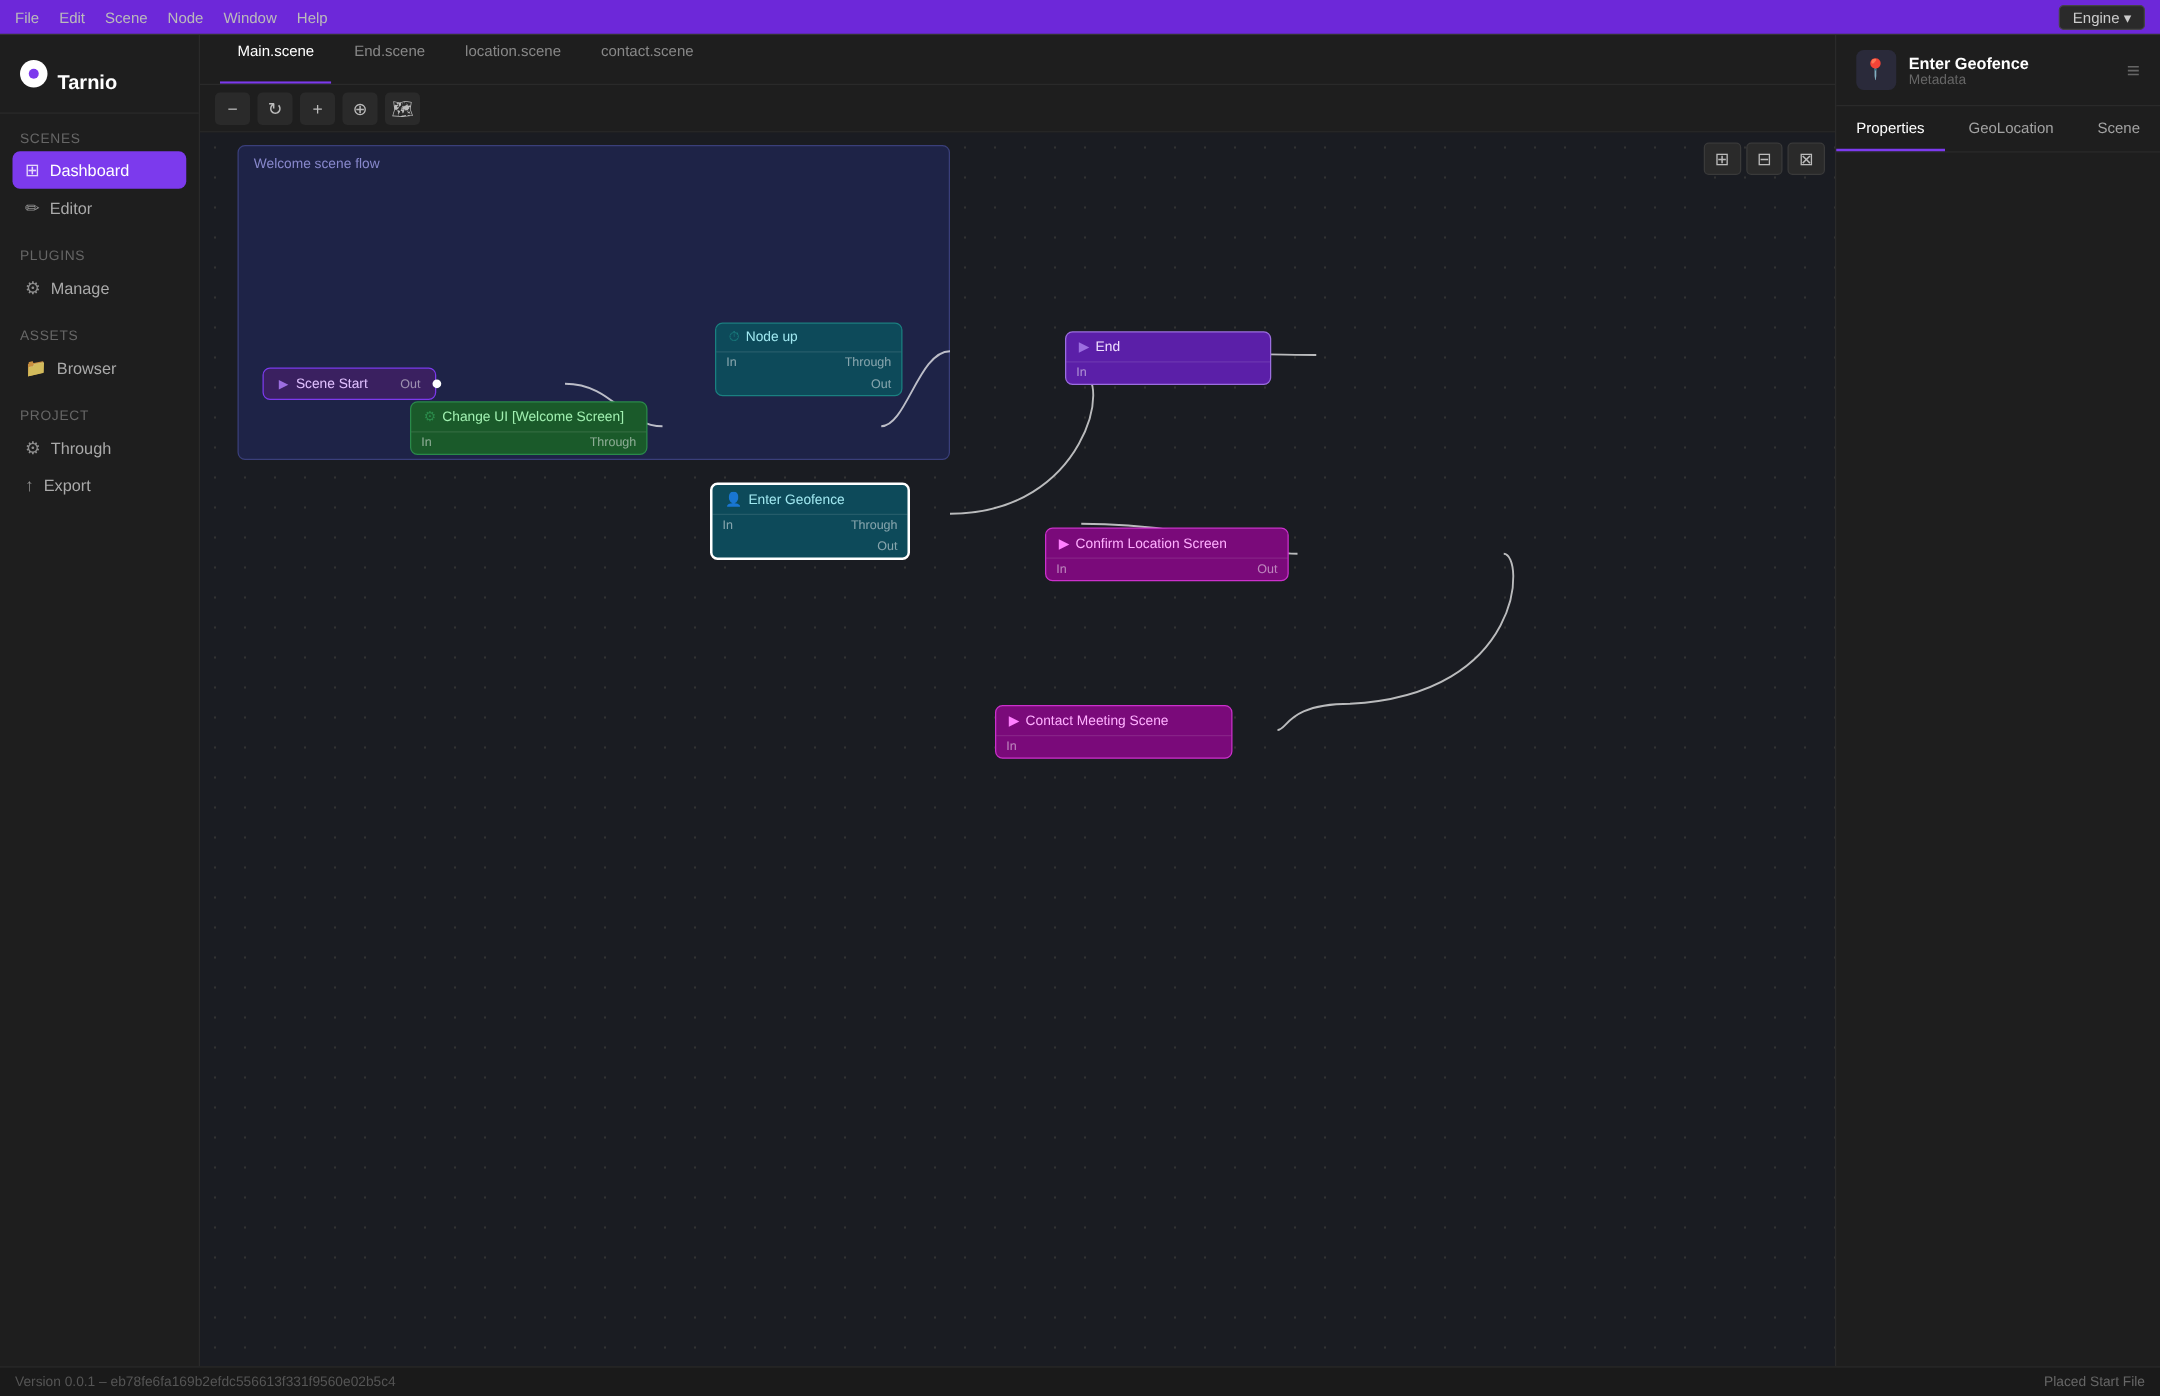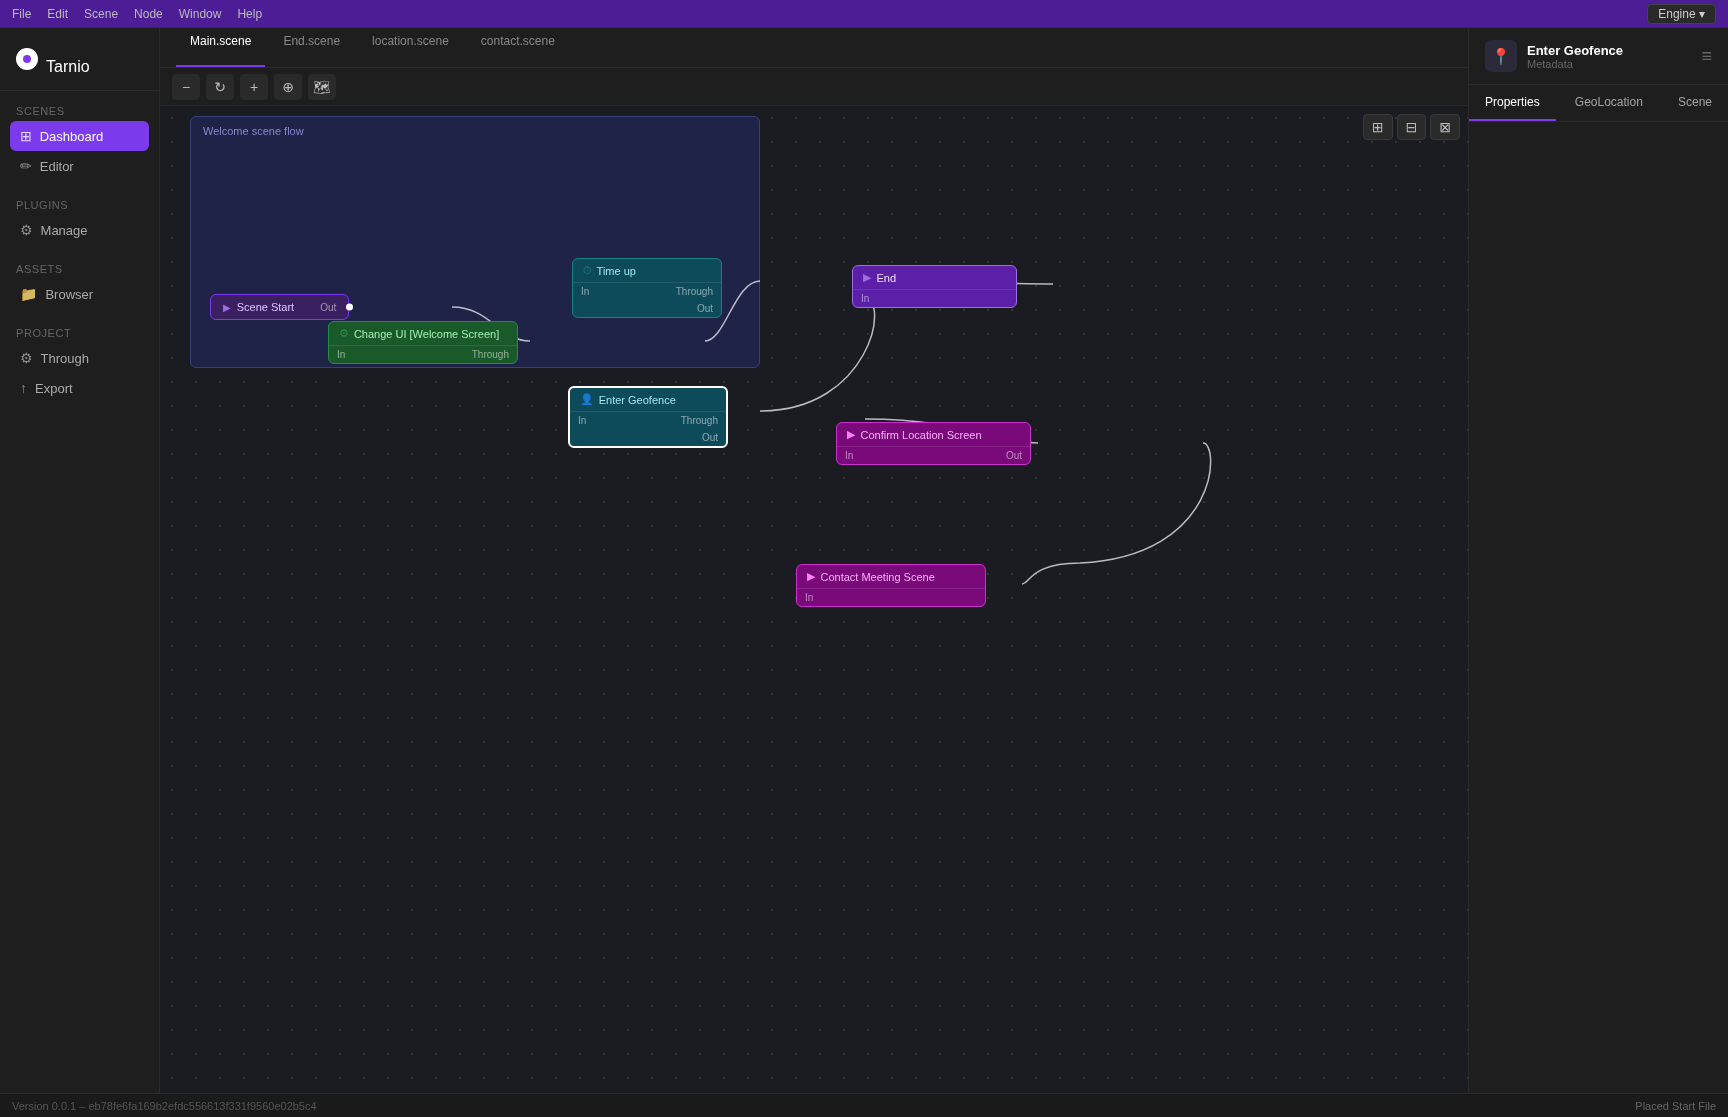--- a/index.html
+++ b/index.html
@@ -1,31 +1,31 @@
 <!DOCTYPE html>
 <html><head>
   <meta charset="utf-8">
   <style>
     * { box-sizing: border-box; margin: 0; padding: 0; }
     body { background: #1a1a1a; color: #ccc; font-family: -apple-system, BlinkMacSystemFont, 'Segoe UI', sans-serif; font-size: 13px; display: flex; flex-direction: column; height: 1117px; overflow: hidden; }
 
     
-    .menu-bar { background: #4c1d95; border-bottom: 1px solid #333; display: flex; align-items: center; padding: 0 12px; height: 28px; gap: 16px; flex-shrink: 0; }
+    .menu-bar { background: #6d28d9; border-bottom: 1px solid #333; display: flex; align-items: center; padding: 0 12px; height: 28px; gap: 16px; flex-shrink: 0; }
     .menu-bar-item { color: #bbb; cursor: pointer; font-size: 12px; }
     .engine-badge { margin-left: auto; background: #2a2a2a; border: 1px solid #444; border-radius: 4px; padding: 2px 10px; color: #ccc; font-size: 12px; }
 
     
     .app-body { display: flex; flex: 1; overflow: hidden; }
 
     
     .sidebar { width: 160px; background: #1e1e1e; border-right: 1px solid #2a2a2a; display: flex; flex-direction: column; flex-shrink: 0; }
     .sidebar-logo { display: flex; align-items: center; gap: 8px; padding: 14px 16px; border-bottom: 1px solid #2a2a2a; }
     .sidebar-logo-icon { width: 22px; height: 22px; background: #fff; border-radius: 50%; display: flex; align-items: center; justify-content: center; }
     .sidebar-logo-dot { width: 8px; height: 8px; background: #7c3aed; border-radius: 50%; }
-    .sidebar-logo-text { color: #fff; font-size: 16px; font-weight: 400; margin-top: 16px; }
+    .sidebar-logo-text { color: #fff; font-size: 16px; font-weight: 700; margin-top: 16px; }
     .sidebar-section { padding: 14px 10px 4px 10px; }
     .sidebar-section-label { color: #666; font-size: 11px; text-transform: uppercase; letter-spacing: 0.05em; margin-bottom: 4px; padding-left: 6px; }
     .sidebar-item { display: flex; align-items: center; gap: 8px; padding: 7px 10px; border-radius: 6px; cursor: pointer; color: #aaa; }
     .sidebar-item.active { background: #7c3aed; color: #fff; }
     .sidebar-item-icon { font-size: 14px; opacity: 0.8; }
     .sidebar-item-label { font-size: 13px; }
 
     
     .content { flex: 1; display: flex; flex-direction: column; overflow: hidden; }
 
@@ -207,21 +207,21 @@
         </div>
         <div class="node-row">
           <span>In</span>
           <span>Through</span>
         </div>
       </div>
 
       <div class="node node-teal" style="left: 412px; top: 152px; border-radius: 6px; min-width: 150px;">
         <div class="node-header">
           <span style="color: #1a8080;">⏱</span>
-          <span>Time up</span>
+          <span>Node up</span>
         </div>
         <div class="node-row">
           <span>In</span>
           <span>Through</span>
         </div>
         <div class="node-row">
           <span></span>
           <span>Out</span>
         </div>
       </div>

